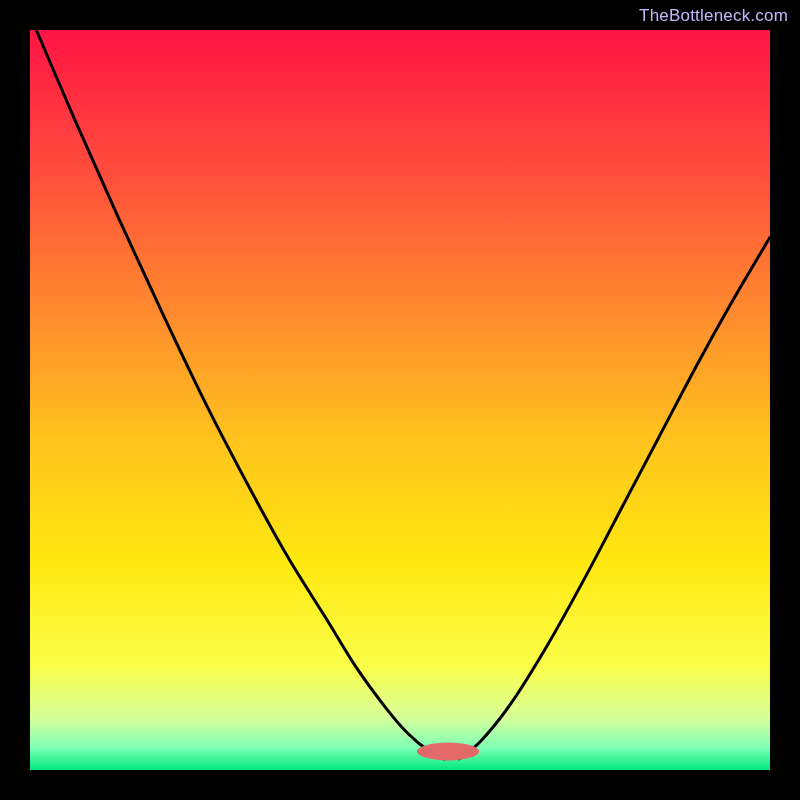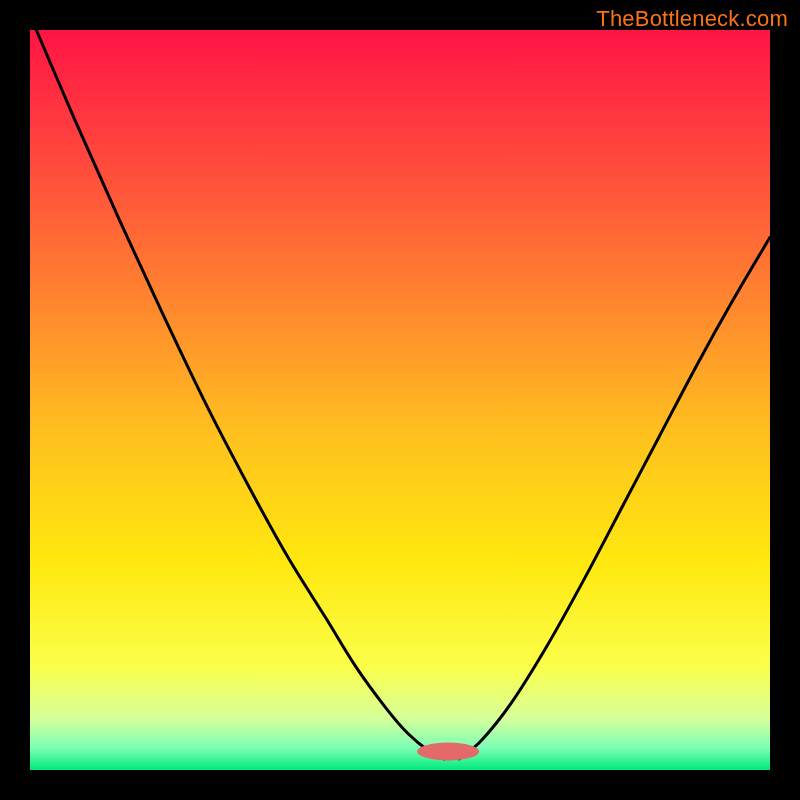--- a/index.html
+++ b/index.html
@@ -21,22 +21,22 @@
     left: 30px;
     top: 30px;
     width: 740px;
     height: 740px;
     overflow: hidden;
   }
   .credit {
     position: absolute;
     top: 6px;
     right: 12px;
-    color: #f97316;
-    font-size: 22px;
+    color: #c4b5fd;
+    font-size: 17px;
     letter-spacing: 0.2px;
     user-select: none;
   }
 </style>
 </head>
 <body>
 
 <div class="frame">
   <div class="credit">TheBottleneck.com</div>
   <div class="plot">

